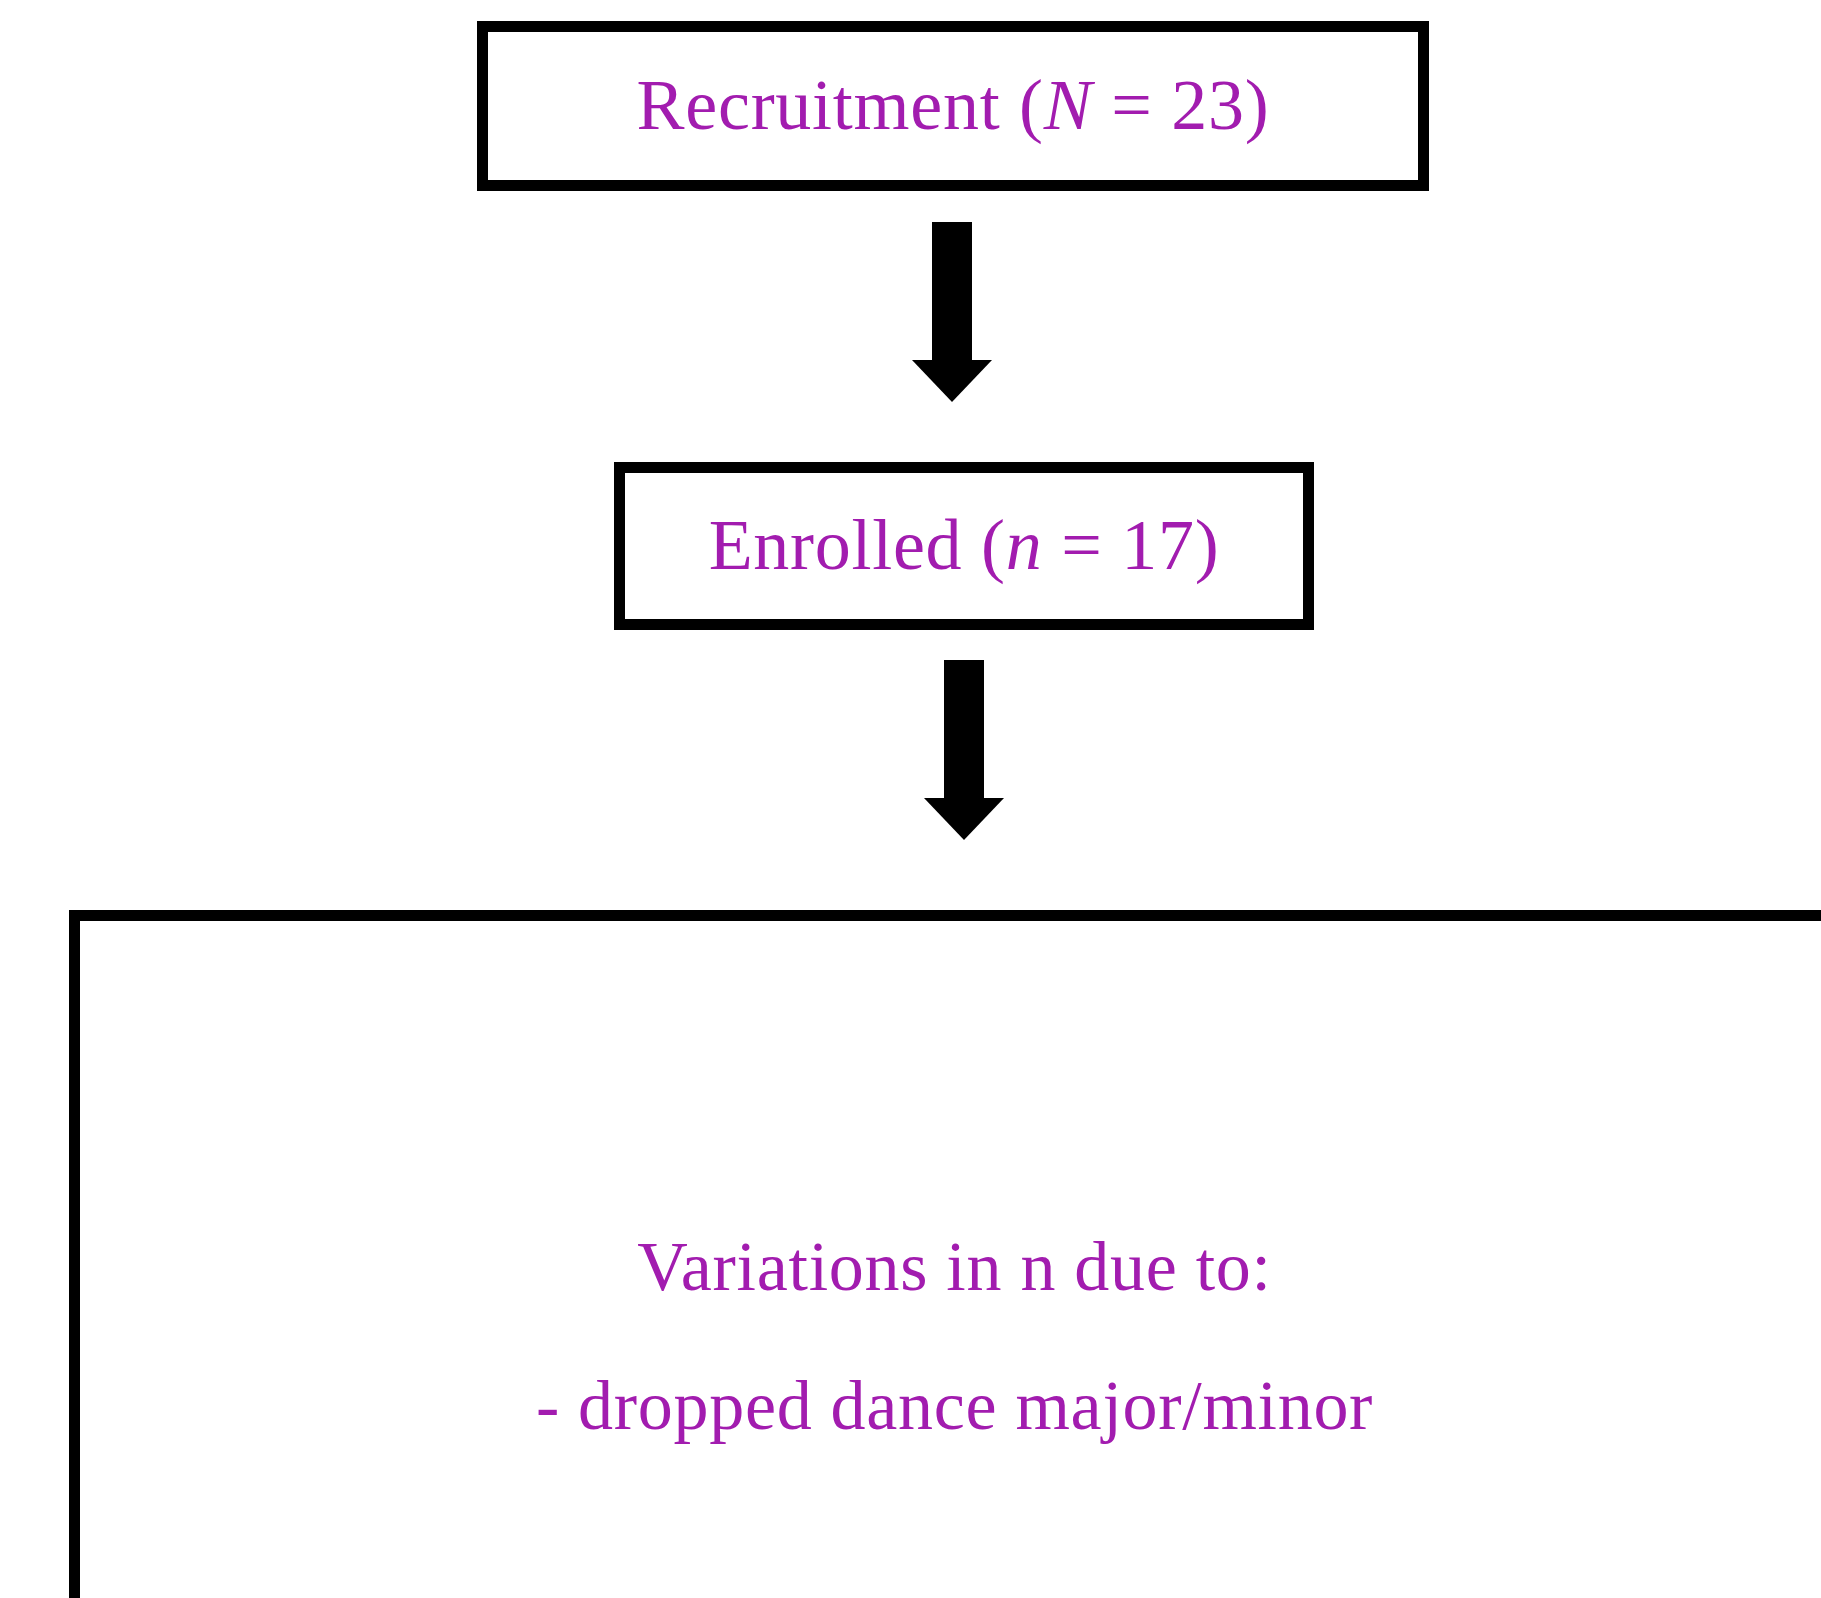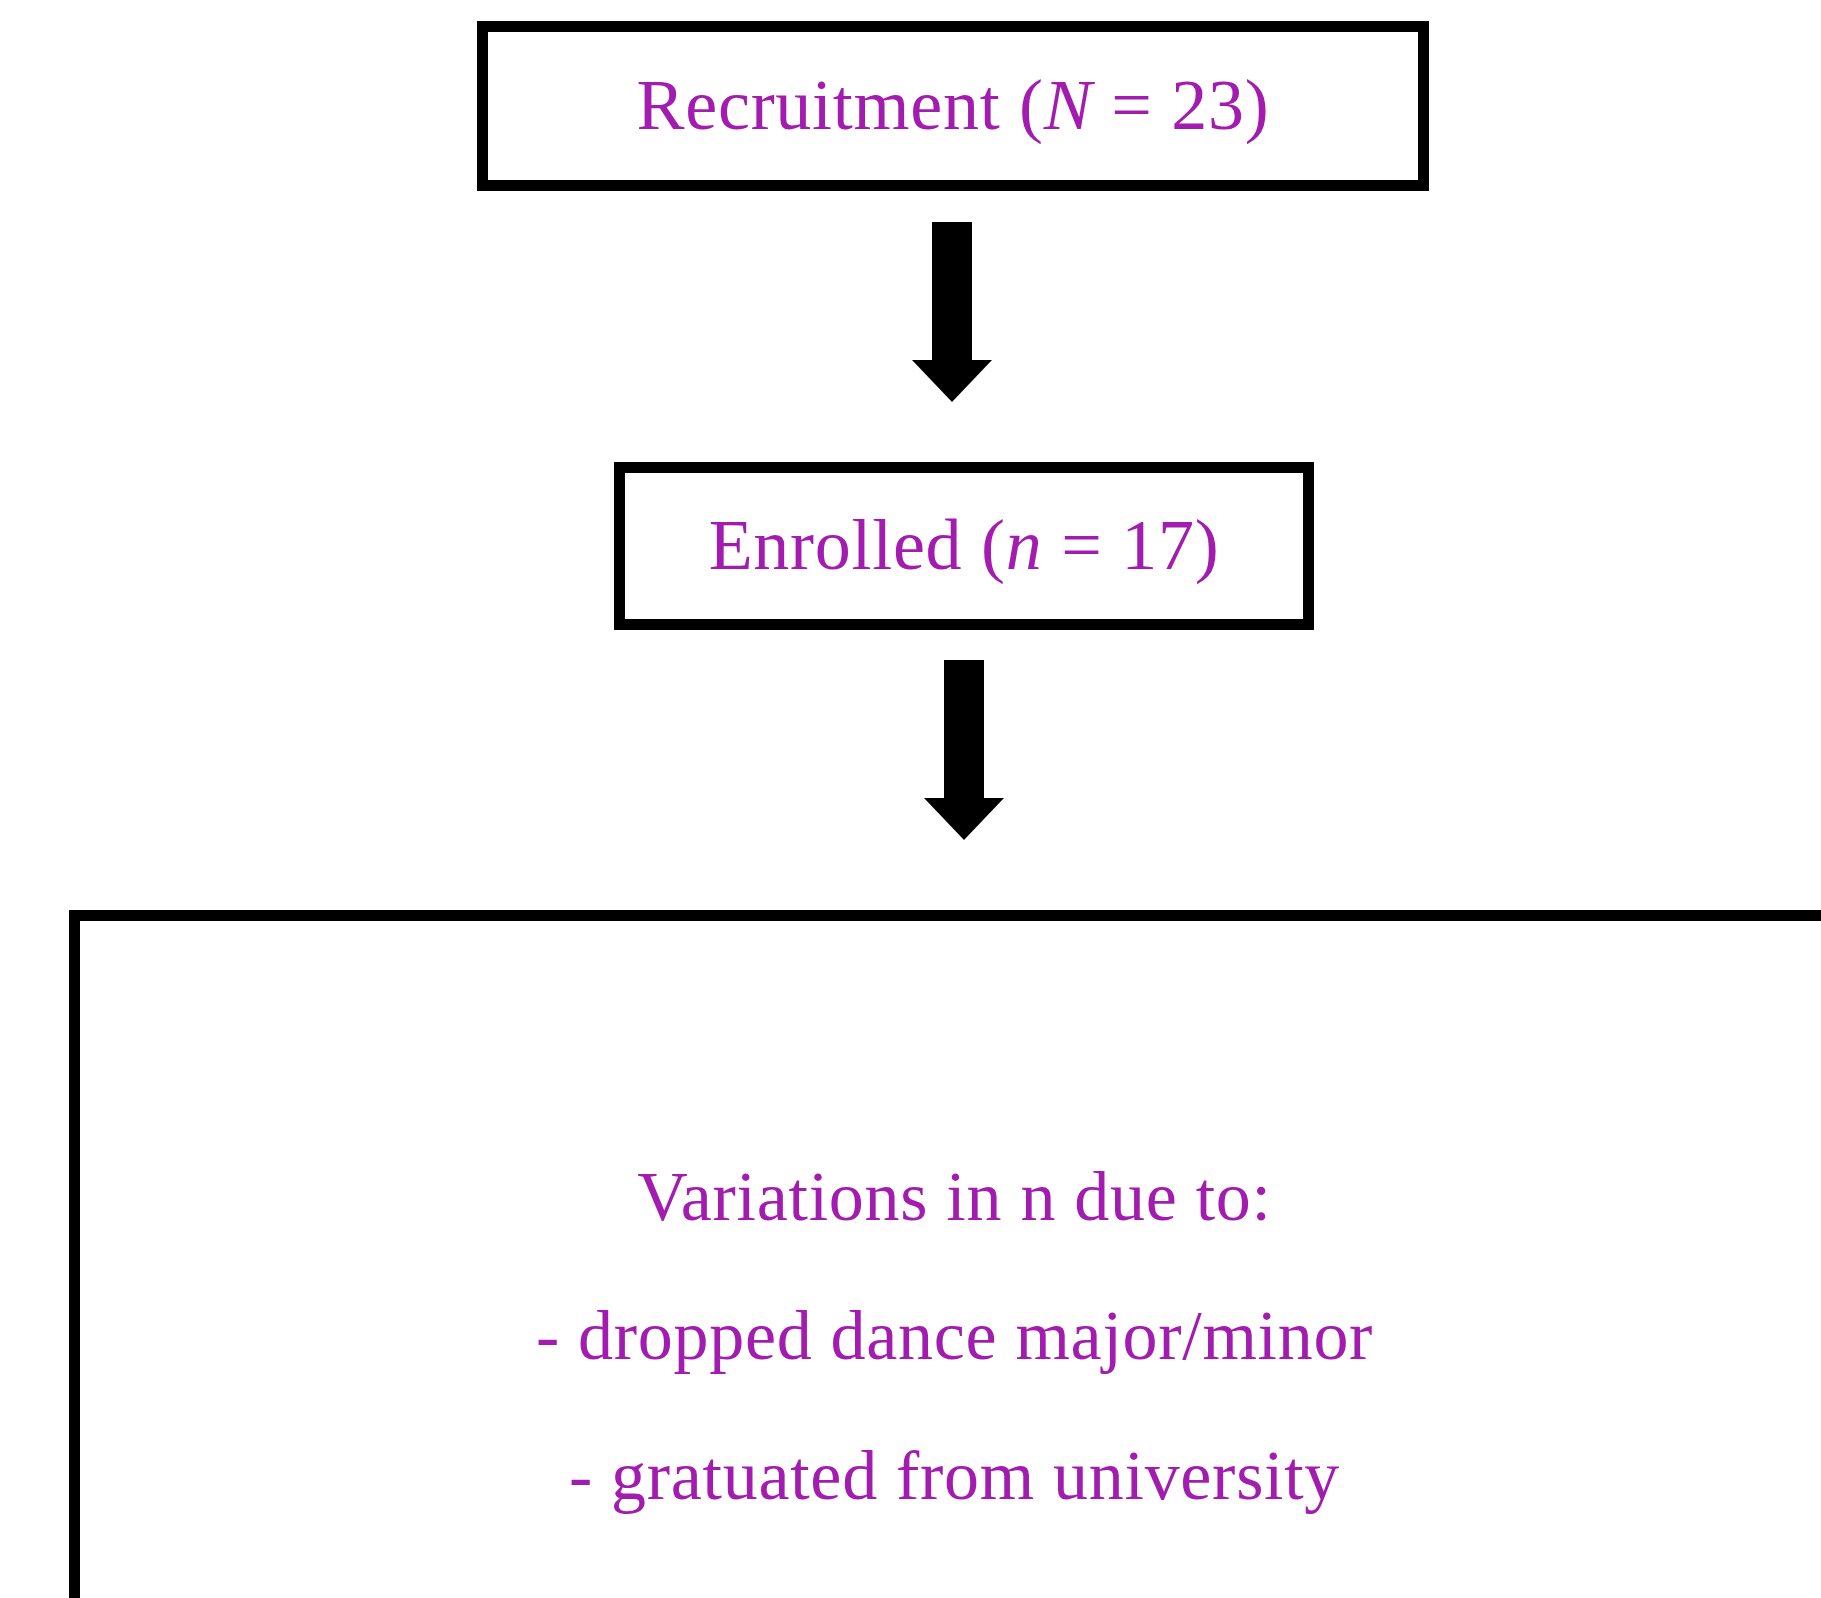--- a/index.html
+++ b/index.html
@@ -104,17 +104,16 @@
 
   <div class="block-arrow" id="arrow-2">
     <div class="arrow-shaft"></div>
     <div class="arrow-head"></div>
   </div>
 
   <div class="flow-box" id="box-variations">
     <div class="variations-content">
       <div class="variations-line">Variations in n due to:</div>
       <div class="variations-line">- dropped dance major/minor</div>
-      <div class="variations-line">- gratuated from university</div>
     </div>
   </div>
 
 </div>
 
 </body></html>

